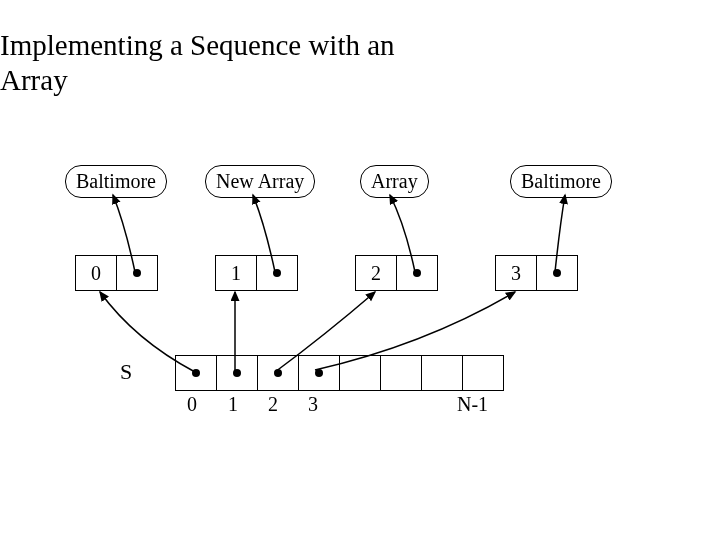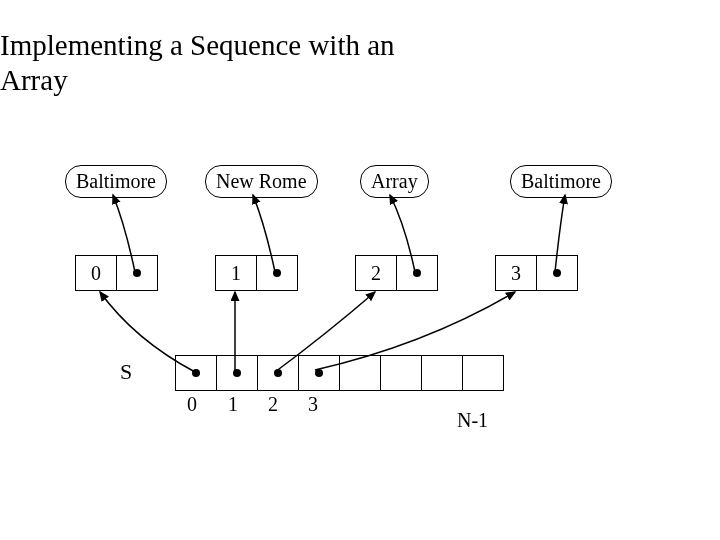--- a/index.html
+++ b/index.html
@@ -101,21 +101,21 @@
   <span>Implementing a Sequence with an</span><br>
   <span>Array</span>
 </div>
 
 <div class="diagram">
 
   <div class="city" style="left:0px; top:0px;">
     <span>Baltimore</span>
   </div>
   <div class="city" style="left:140px; top:0px;">
-    <span>New Rome</span>
+    <span>New Array</span>
   </div>
   <div class="city" style="left:295px; top:0px;">
     <span>Array</span>
   </div>
   <div class="city" style="left:445px; top:0px;">
     <span>Baltimore</span>
   </div>
 
   <div class="posbox" style="left:10px; top:90px;">
     <div class="idx">0</div>
@@ -175,21 +175,21 @@
     <div class="cell"></div>
     <div class="cell"></div>
     <div class="cell"></div>
     <div class="cell"></div>
   </div>
 
   <div class="idxlabel" style="left:122px; top:228px;">0</div>
   <div class="idxlabel" style="left:163px; top:228px;">1</div>
   <div class="idxlabel" style="left:203px; top:228px;">2</div>
   <div class="idxlabel" style="left:243px; top:228px;">3</div>
-  <div class="idxlabel" style="left:392px; top:228px;margin-top:16px;">N-1</div>
+  <div class="idxlabel" style="left:392px; top:228px;">N-1</div>
 
   <svg class="arrows">
     <defs>
       <marker id="ah" markerWidth="8" markerHeight="8" refX="6" refY="3" orient="auto">
         <path d="M0,0 L7,3 L0,6 Z" fill="#000"></path>
       </marker>
     </defs>
 
     <path d="M 70 107 Q 60 60 48 30" stroke="#000" stroke-width="1.5" fill="none" marker-end="url(#ah)"></path>
     <path d="M 210 107 Q 200 60 188 30" stroke="#000" stroke-width="1.5" fill="none" marker-end="url(#ah)"></path>

